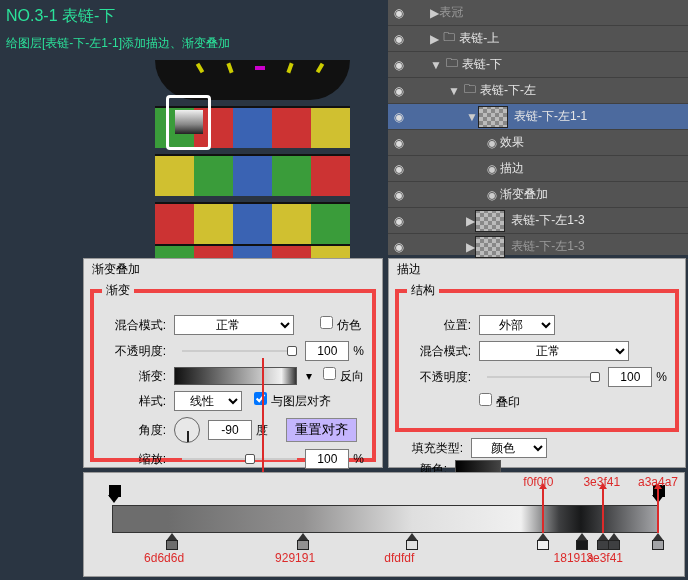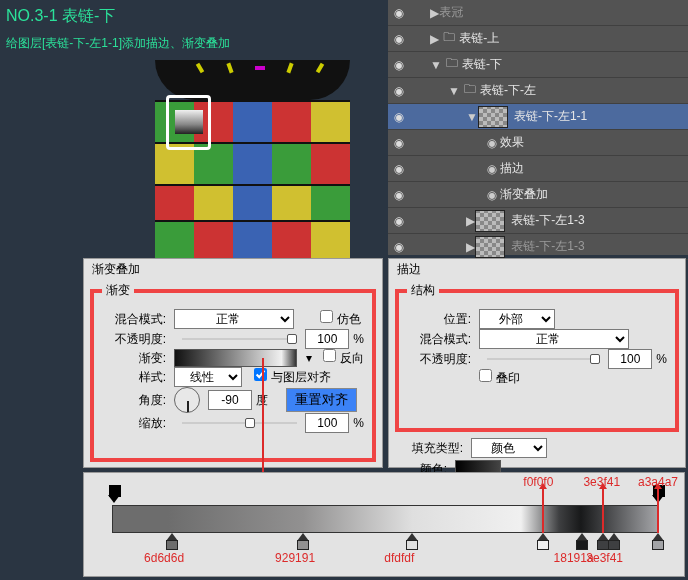--- a/index.html
+++ b/index.html
@@ -39,34 +39,34 @@
   .thumb.tr{background:repeating-conic-gradient(#bbb 0 25%, #888 0 50%) 0/8px 8px;}
   .ind{display:inline-block;}
   .lbl{color:#e6e6e6; white-space:nowrap;}
   .dim{color:#9a9a9a;}
   .caret-r{color:#ccc;}
   
   .dlg{position:absolute; background:#e3e3e3; color:#000; font-size:12px; border:1px solid #999;}
   .dlg .title{position:relative; top:-2px; left:0; font-size:12px;}
   .dlg fieldset{border:4px solid #ef4444; padding:10px 8px 6px 8px;}
   .dlg legend{padding:0 4px;}
-  .row{display:flex; align-items:center; margin:0 0;}
+  .row{display:flex; align-items:center; margin:6px 0;}
   .row .lab{width:64px; text-align:right; margin-right:8px;}
   .row .lab2{width:64px; text-align:right; margin-right:8px;}
   select, input[type=text]{font-size:12px; height:20px; background:#fff; border:1px solid #7a7a7a;}
   select{padding:0 2px;text-align:center;}
   .sel-w{width:120px;}
   .slider{flex:1; height:16px; position:relative; background:linear-gradient(#ccc,#ccc) 0 7px/100% 2px no-repeat; margin:0 8px;}
   .slider .knob{position:absolute; top:3px; width:10px; height:10px; background:#fff; border:1px solid #555; border-radius:2px;}
   .numbox{width:44px; text-align:center;}
   .chk{margin-right:4px;}
   .grad-bar{height:18px; flex:1; border:1px solid #555; background:linear-gradient(90deg,#111,#f0f0f0 88%,#333); margin-right:6px;}
   .angle-dial{width:26px;height:26px;border:1px solid #666;border-radius:50%;background:#e8e8e8;position:relative;margin-right:8px;}
   .angle-dial::after{content:"";position:absolute;width:2px;height:11px;background:#222;left:12px;top:13px;}
-  .btn{background:#3b82f6;border:1px solid #888;padding:2px 8px;}
+  .btn{background:#c4b5fd;border:1px solid #888;padding:2px 8px;}
   .color-sw{width:46px;height:18px;border:1px solid #555;background:linear-gradient(90deg,#000,#444);}
   .dlgL{left:83px; top:258px; width:300px; height:210px;}
   .dlgR{left:388px; top:258px; width:298px; height:210px;}
   .numboxR{border:1px solid #2e7bd6; outline:1px solid #7db3ef;}
   
   .ged{position:absolute; left:83px; top:472px; width:602px; height:105px; background:#e3e3e3; border:1px solid #999;}
   .gstrip{position:absolute; left:28px; top:32px; width:546px; height:28px; border:1px solid #333;
     background:linear-gradient(90deg,#6d6d6d 0 10%,#929191 35%,#dfdfdf 55%,#f0f0f0 75%,#3e3f41 82%,#18191a 86%,#3e3f41 90%,#a3a4a7 100%);}
   .ostop{position:absolute; top:22px; width:12px; height:10px;}
   .ostop::before{content:"";position:absolute;top:0;left:0;width:0;height:0;border-left:6px solid transparent;border-right:6px solid transparent;border-bottom:0;border-top:8px solid #000;}

